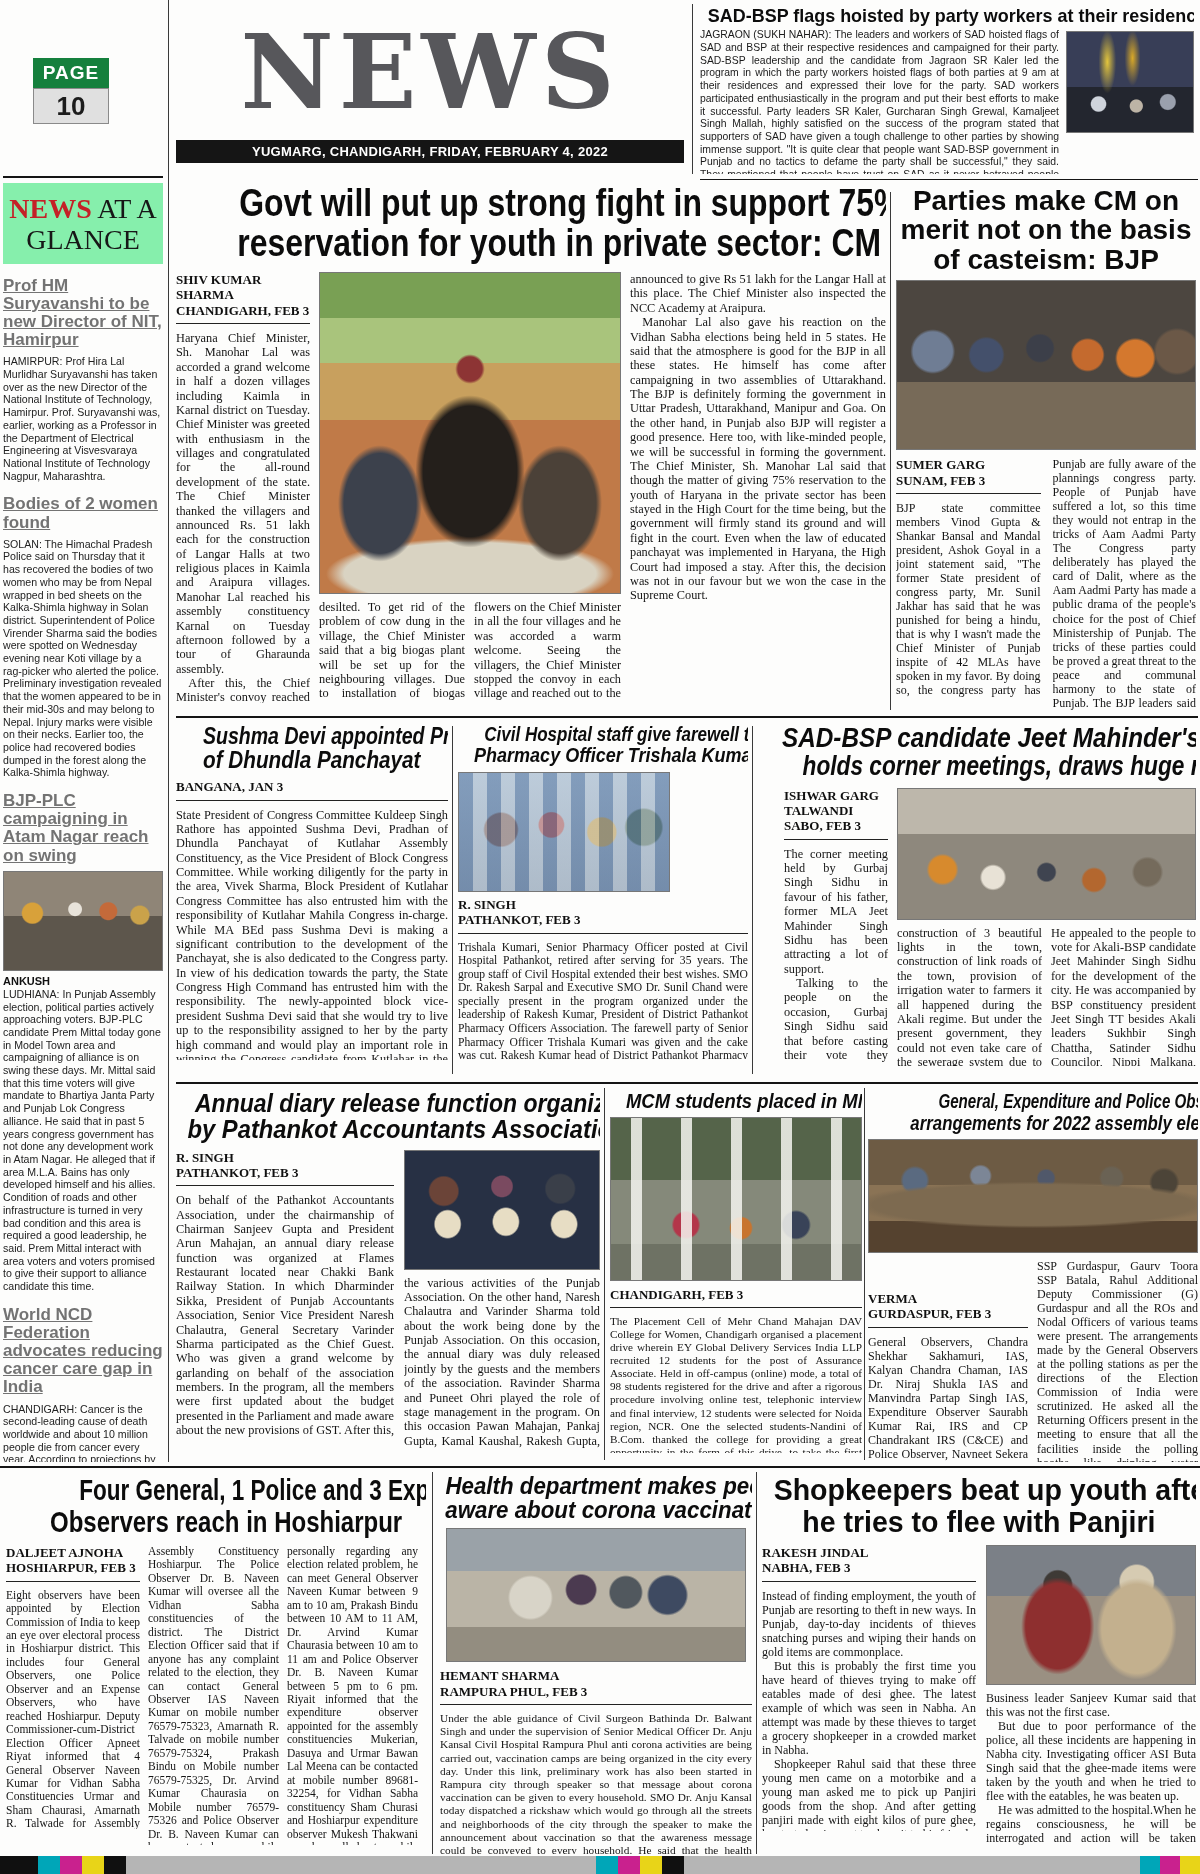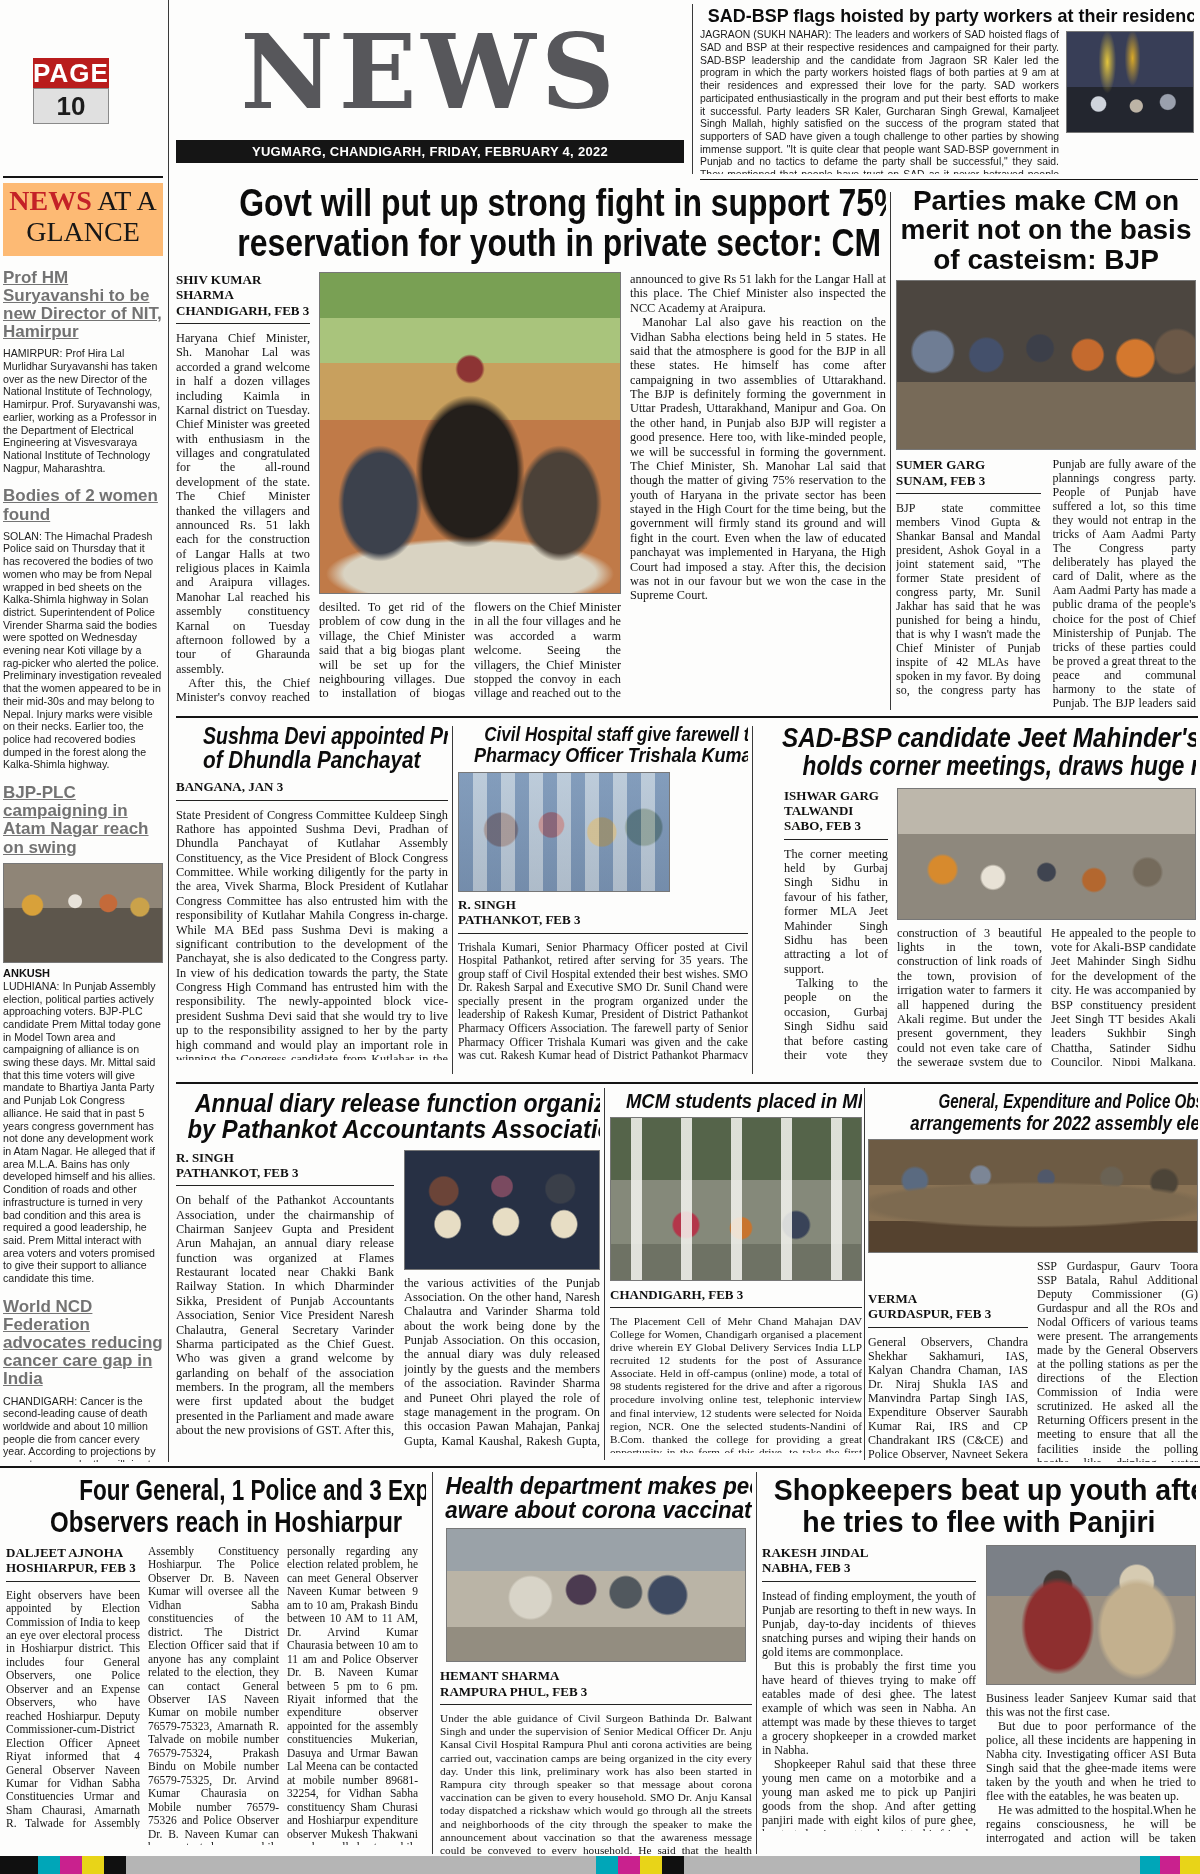--- a/index.html
+++ b/index.html
@@ -21,25 +21,25 @@
             color:#101010; border-bottom:1.6px solid #222; padding-bottom:5px; margin-bottom:7px; }
   .bt  { font-family:"Liberation Serif", serif; font-size:12.3px; line-height:1.17; text-align:justify;
          white-space:pre-line; color:#141414; overflow:hidden; }
   .bts { font-family:"Liberation Sans", sans-serif; font-size:10.4px; line-height:1.22; text-align:justify;
          white-space:pre-line; color:#1a1a1a; overflow:hidden; }
   .photo { background:#999; border:1px solid #777; }
   .row { display:flex; }
   
   .rail { position:absolute; left:0; top:0; width:166px; height:1462px; padding:0 3px; overflow:hidden; }
   .pagebox { width:76px; margin:58px 0 0 30px; font-family:"Liberation Sans",sans-serif; text-align:center; }
-  .pagebox .pg  { background:#b91c1c; color:#fff; font-weight:bold; font-size:26px; line-height:30px; letter-spacing:1px; }
+  .pagebox .pg  { background:#15803d; color:#fff; font-weight:bold; font-size:19px; line-height:30px; letter-spacing:1px; }
   .pagebox .num { background:#e0e0e0; border:1px solid #8a8a8a; color:#1c1c1c; font-weight:bold; font-size:26px; line-height:34px; }
   .rail-rule { border-top:2.2px solid #151515; margin-top:52px; }
-  .glance-hd { background:#fdba74; text-align:center; font-family:"Liberation Serif",serif;
-               font-size:28px; line-height:1.1; padding:3px 4px 8px; margin-top:5px; color:#171717; }
+  .glance-hd { background:#86efac; text-align:center; font-family:"Liberation Serif",serif;
+               font-size:28px; line-height:1.1; padding:11px 4px 8px; margin-top:5px; color:#171717; }
   .glance-hd .red { color:#c42127; font-weight:bold; }
   .g-item { margin-top:13px; }
   .g-item h3 { font-family:"Liberation Sans",sans-serif; font-weight:bold; font-size:17px;
                line-height:1.07; color:#737373; margin-bottom:6px;text-decoration:underline; }
   .g-body { font-family:"Liberation Sans",sans-serif; font-size:10.6px; line-height:1.2; color:#222;
             text-align:left; white-space:pre-line; }
   .g-by { font-family:"Liberation Sans",sans-serif; font-weight:bold; font-size:11px; margin:4px 0 1px; }
   
   .masthead { position:absolute; left:176px; top:8px; width:508px; height:128px;
               display:flex; align-items:center; justify-content:center; }

